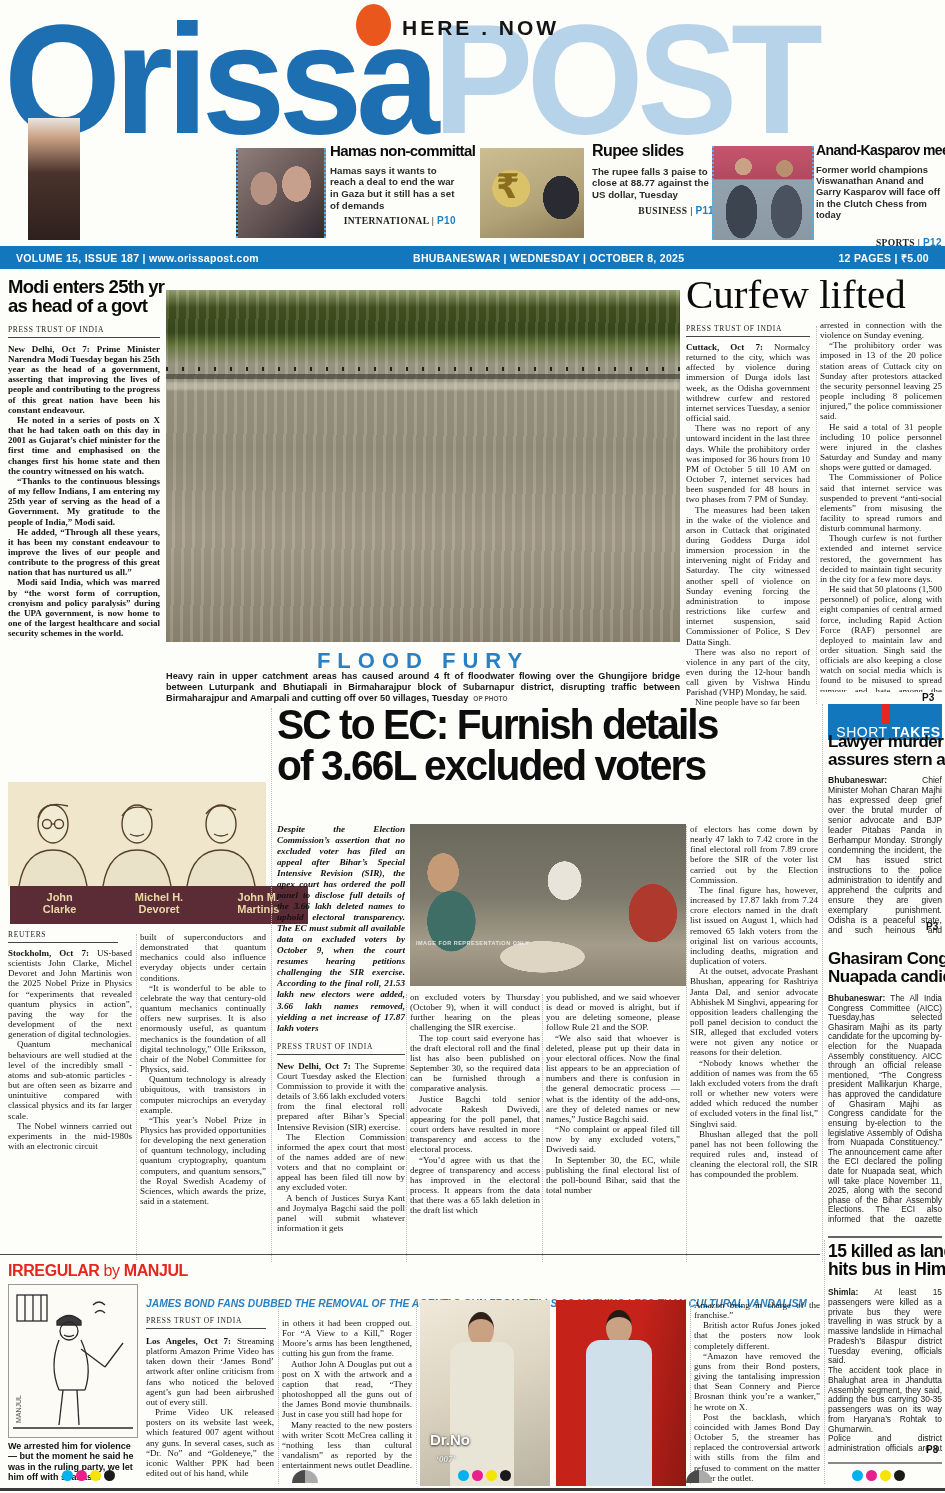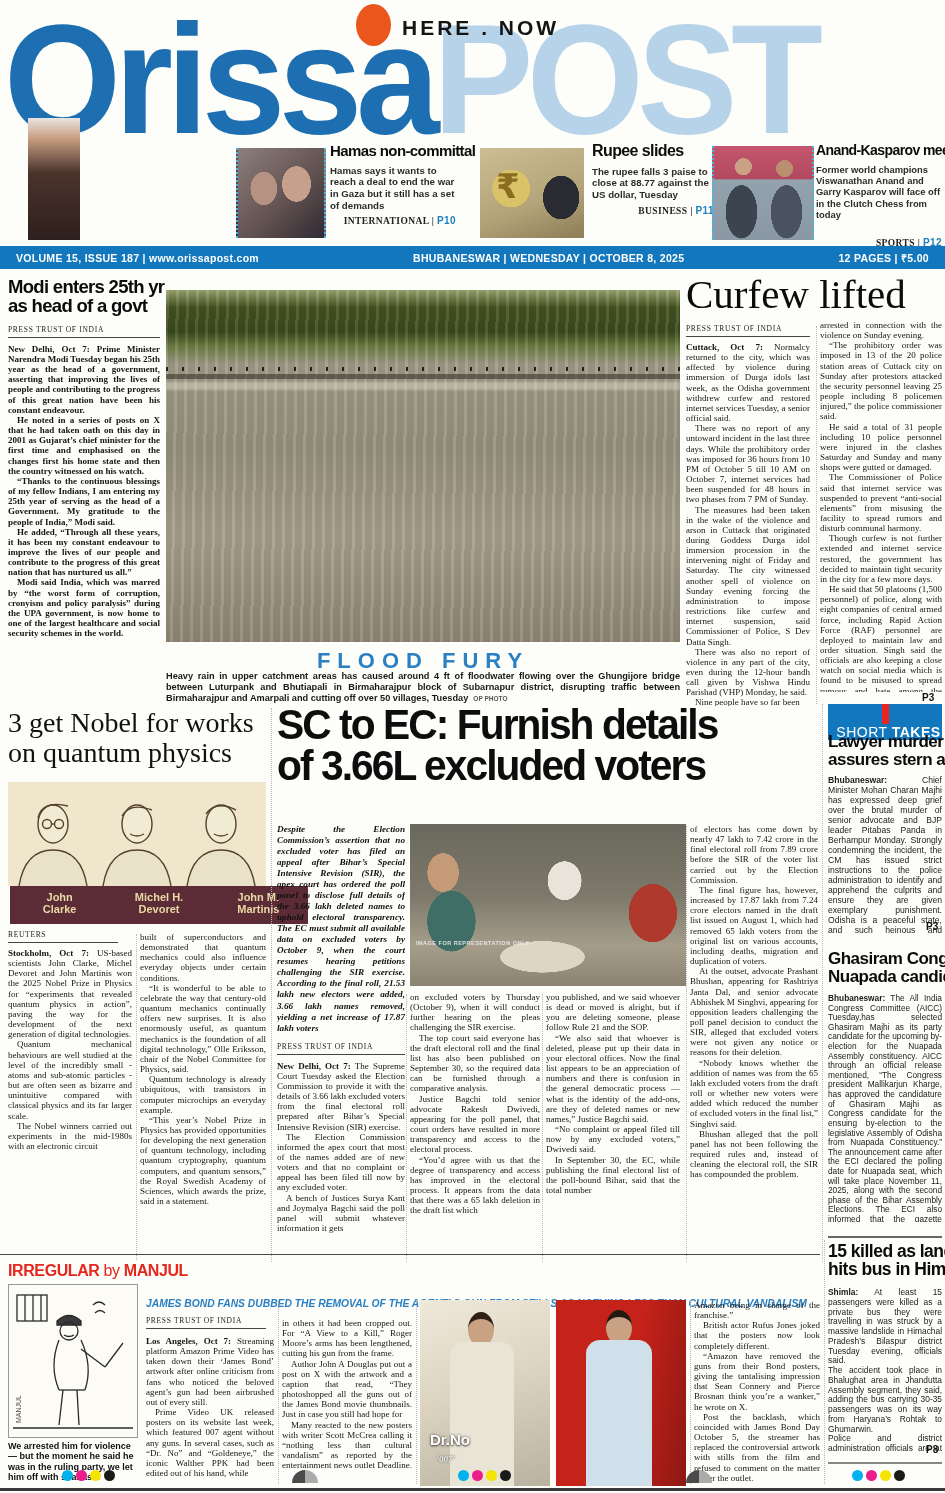--- a/index.html
+++ b/index.html
@@ -164,24 +164,20 @@
       <p>arrested in connection with the violence on Sunday evening.</p>
       <p>“The prohibitory order was imposed in 13 of the 20 police station areas of Cuttack city on Sunday after protestors attacked the security personnel leaving 25 people including 8 policemen injured,” the police commissioner said.</p>
       <p>He said a total of 31 people including 10 police personnel were injured in the clashes Saturday and Sunday and many shops were gutted or damaged.</p>
       <p>The Commissioner of Police said that internet service was suspended to prevent “anti-social elements” from misusing the facility to spread rumors and disturb communal harmony.</p>
       <p>Though curfew is not further extended and internet service restored, the government has decided to maintain tight security in the city for a few more days.</p>
       <p>He said that 50 platoons (1,500 personnel) of police, along with eight companies of central armed force, including Rapid Action Force (RAF) personnel are deployed to maintain law and order situation. Singh said the officials are also keeping a close watch on social media which is found to be misused to spread rumour and hate among the communities.</p>
     </div>
   <div class="pageref" style="left:922px;top:692px;">P3</div>
   <div class="vrule" style="left:816px;top:326px;height:378px;"></div>
 
-  <div class="abs" style="left:8px;top:708px;width:260px;font:400 28px/1.08 'Liberation Serif',serif;color:#111;">
-    <div>3 get Nobel for works</div>
-      <div>on quantum physics</div>
-  </div>
   <div class="abs" id="nobel-illo" style="left:8px;top:782px;width:258px;height:104px;">
     <svg viewBox="0 0 258 104" width="258" height="104">
       <g stroke="#55412c" stroke-width="1.4" fill="none">
         <path d="M11 104 q6 -36 34 -36 q28 0 34 36" fill="#eae2c8"></path>
         <ellipse cx="45" cy="42" rx="15" ry="19" fill="#f2ebd3"></ellipse>
         <path d="M30 36 q4 -18 30 -12"></path>
         <circle cx="39" cy="42" r="4.5"></circle>
           <circle cx="51" cy="42" r="4.5"></circle>
           <line x1="43.5" y1="42" x2="46.5" y2="42"></line>
         <path d="M95 104 q6 -36 34 -36 q28 0 34 36" fill="#eae2c8"></path>

